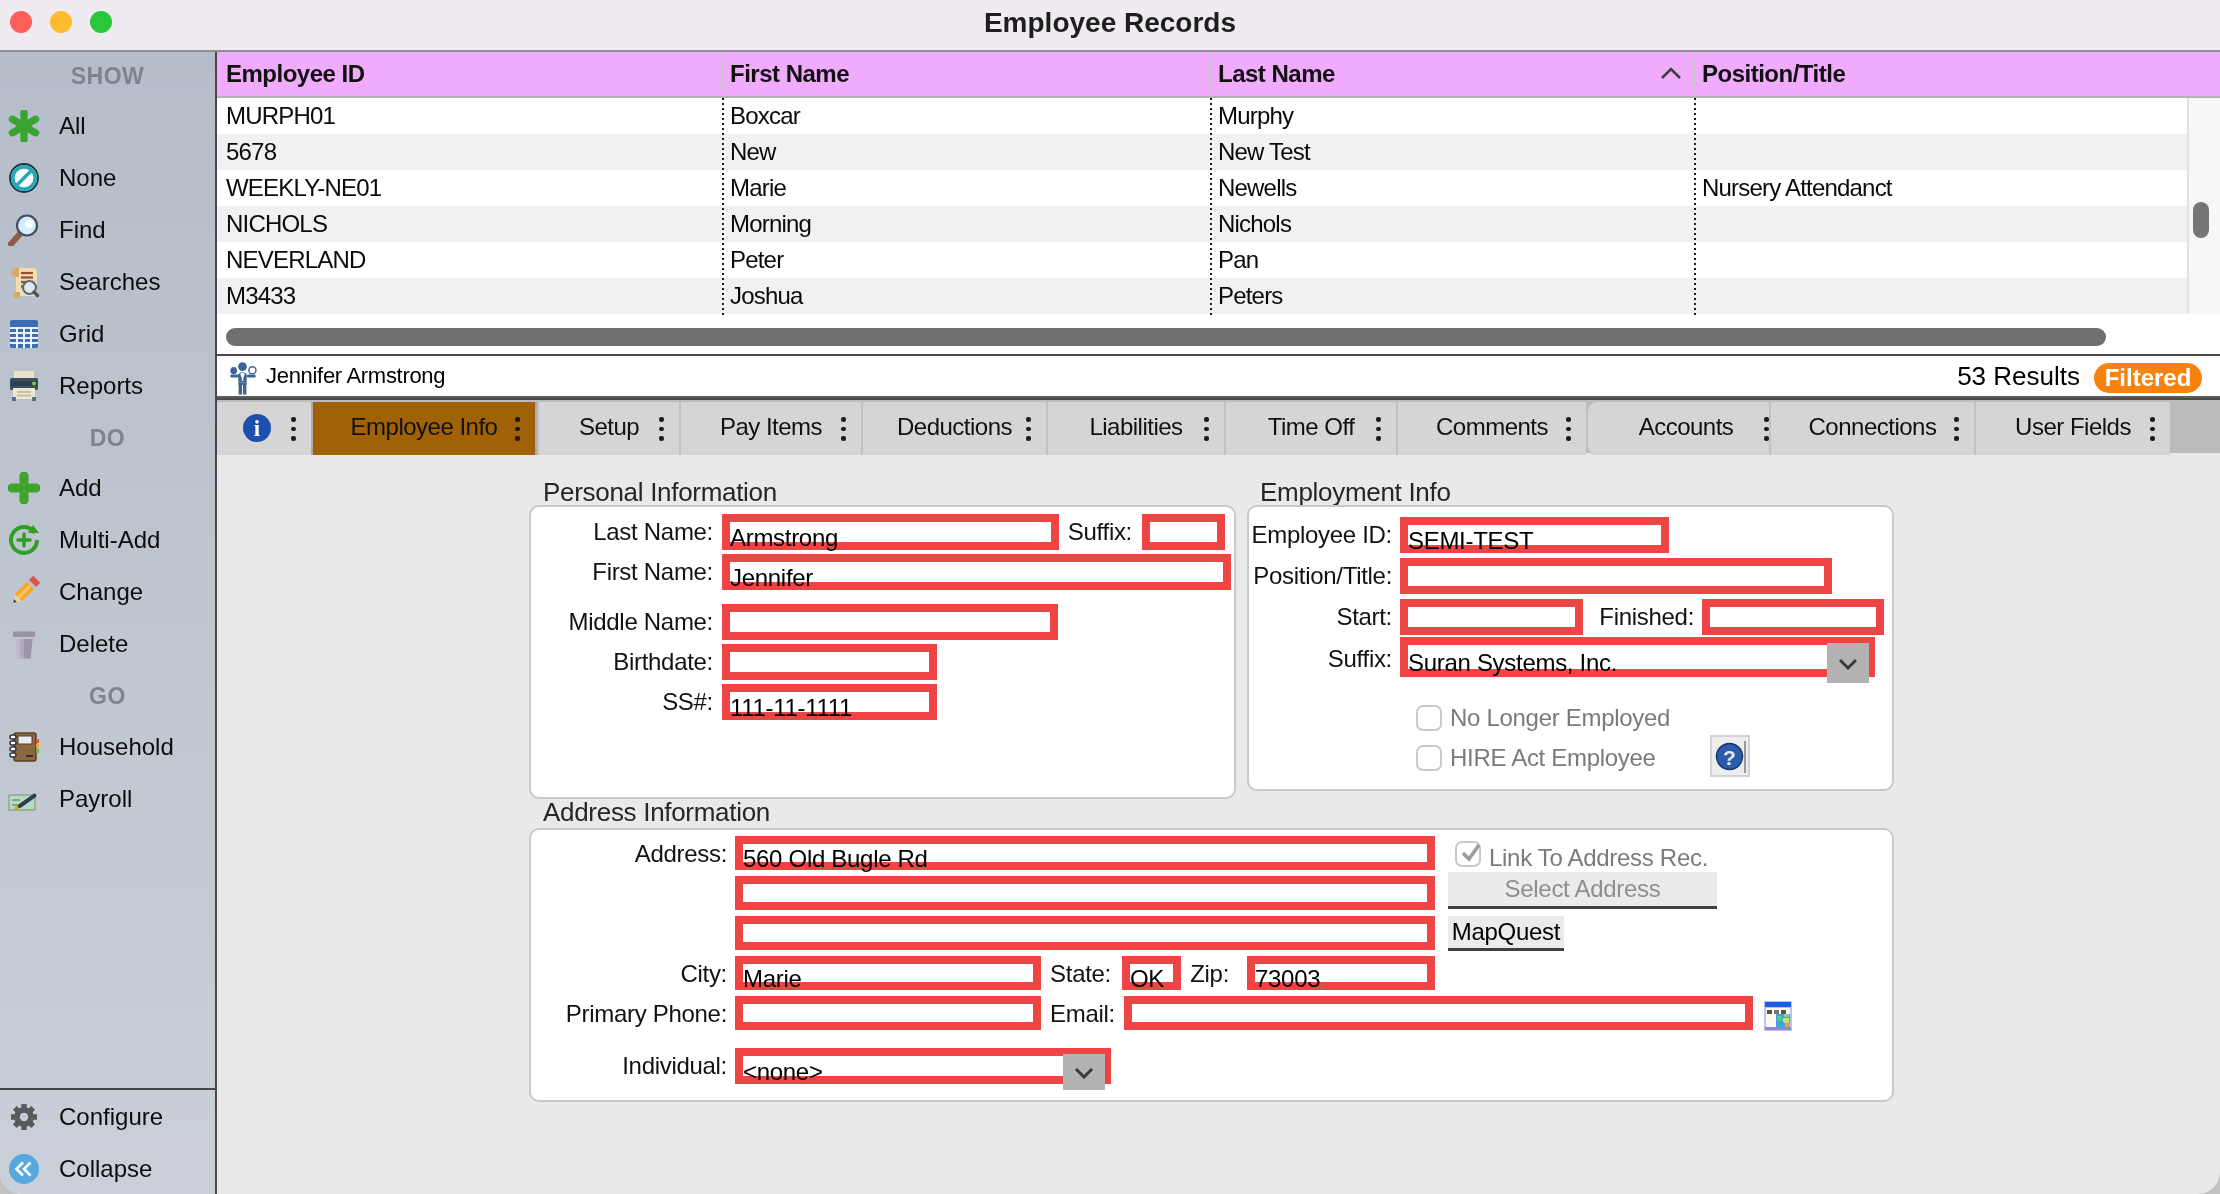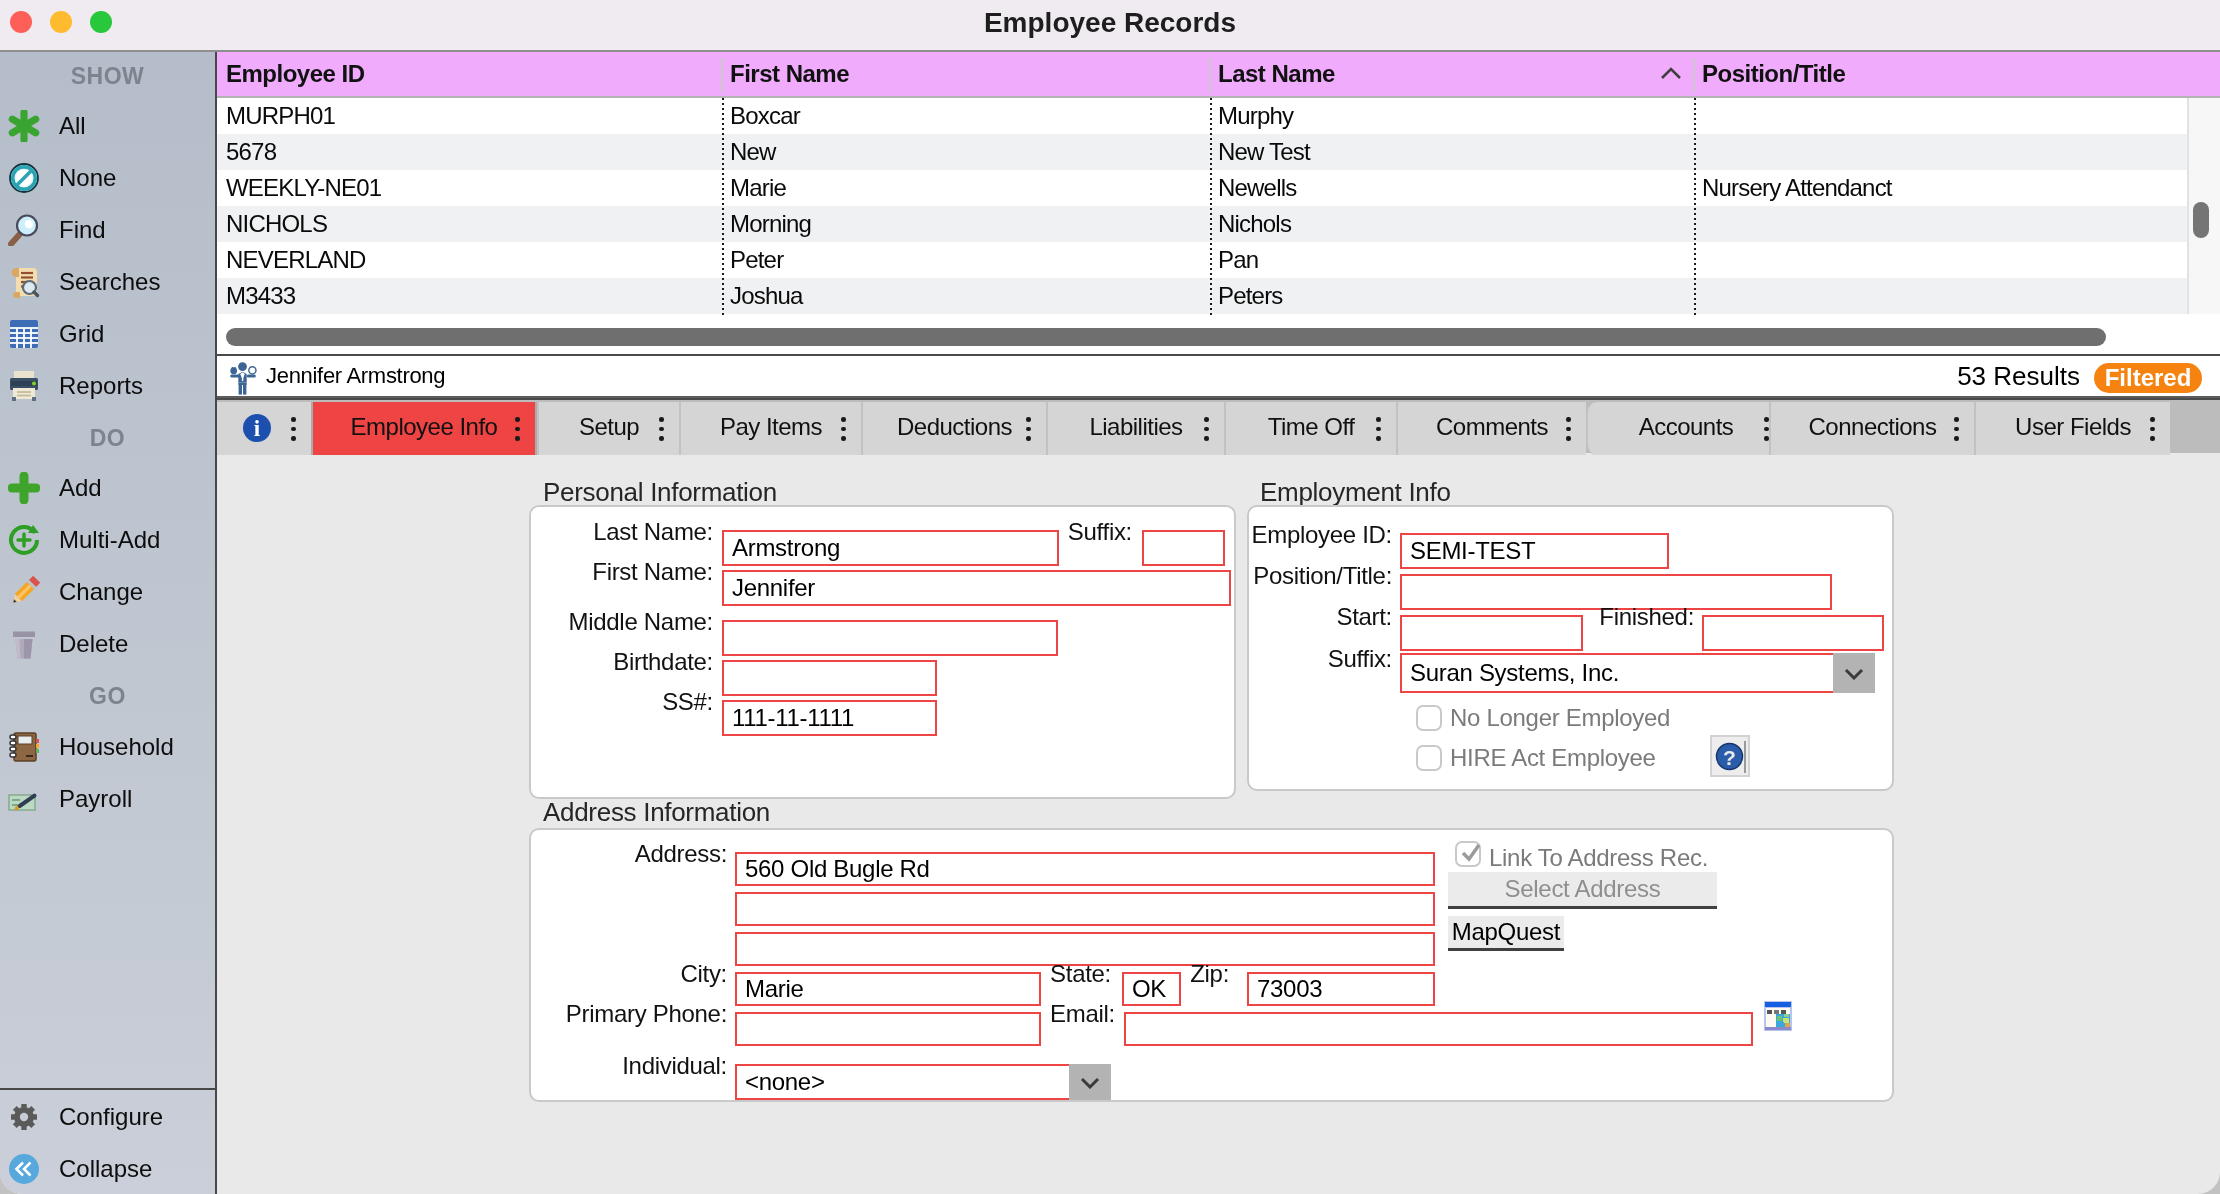--- a/index.html
+++ b/index.html
@@ -35,30 +35,30 @@
 
 .jabar { position:absolute; left:217px; top:354px; width:2003px; height:44px; background:#ffffff; border-top:2px solid #4a4a4a; border-bottom:2px solid #5d5d5d; }
 .janame { position:absolute; left:49px; top:0; height:40px; line-height:40px; font-size:22px; color:#000; letter-spacing:-0.3px; }
 .jres { position:absolute; right:140px; top:0; height:40px; line-height:40px; font-size:26px; color:#000; }
 .fbadge { position:absolute; left:1877px; top:7px; width:108px; height:30px; background:#f6820f; border-radius:15px; color:#fff; font-weight:bold; font-size:24px; text-align:center; line-height:30px; }
 
 
 .tabbar { position:absolute; left:217px; top:398px; width:2003px; height:55px; background:#bcbcbc; border-top:2px solid #4a4a4a; }
 .tab { position:absolute; top:2px; height:53px; background:#d5d5d5; border-left:2px solid #c2c2c2; }
 .tab.first { border-left:none; }
-.tab.sel { background:#ef4444; border-left:2px solid #ababab; border-right:2px solid #ababab; }
+.tab.sel { background:#a16207; border-left:2px solid #ababab; border-right:2px solid #ababab; }
 .tablbl { position:absolute; left:0; right:0; top:0; height:53px; line-height:50px; text-align:center; font-size:24px; color:#111; letter-spacing:-0.5px; }
 .vdots { position:absolute; right:16px; top:15px; width:4px; height:24px; }
 .vdots i { position:absolute; left:0; width:4.5px; height:4.5px; border-radius:50%; background:#1a1a1a; }
 
 
 .seclbl { position:absolute; font-size:26px; color:#262626; letter-spacing:-0.3px; }
 .gbox { position:absolute; background:#fff; border:2px solid #c9c9c9; border-radius:10px; }
 .flbl { position:absolute; font-size:24px; color:#121212; text-align:right; height:36px; line-height:36px; letter-spacing:-0.3px; }
-.inp { position:absolute; background:#fff; border:2px solid #ef4444; font-size:24px; color:#000; line-height:32px; padding-left:8px; height:36px; letter-spacing:-0.3px;margin-top:16px; }
+.inp { position:absolute; background:#fff; border:8px solid #ef4444; font-size:24px; color:#000; line-height:32px; height:36px; letter-spacing:-0.3px; }
 .graylbl { position:absolute; font-size:24px; color:#7b7b7b; height:30px; line-height:30px; letter-spacing:-0.3px; }
 .cbox { position:absolute; width:26px; height:26px; background:#fff; border:2px solid #c9c9c9; border-radius:7px; }
 .combo-arrow { position:absolute; top:-2px; right:-2px; width:42px; background:#b3b3b3; }
 .btn { position:absolute; background:#ebebeb; border-bottom:3px solid #404040; font-size:24px; text-align:center; letter-spacing:-0.3px; }
 </style>
 </head>
 <body>
 <div class="window">
 
   <div class="titlebar">

